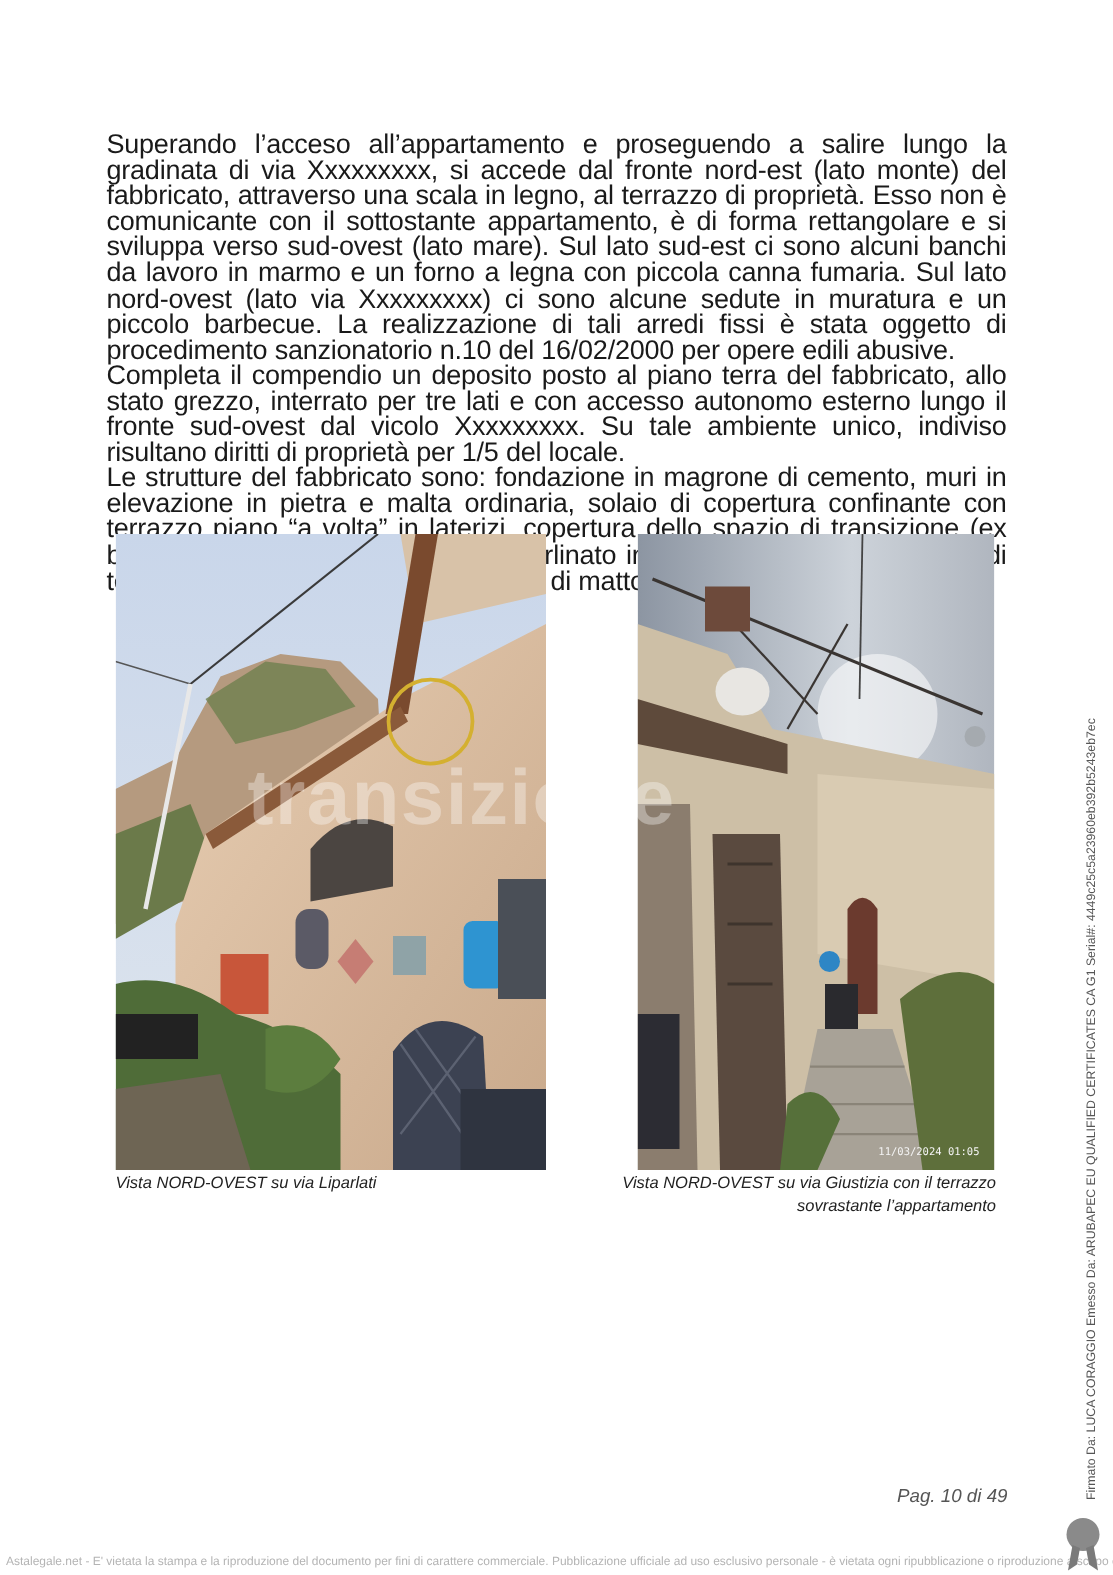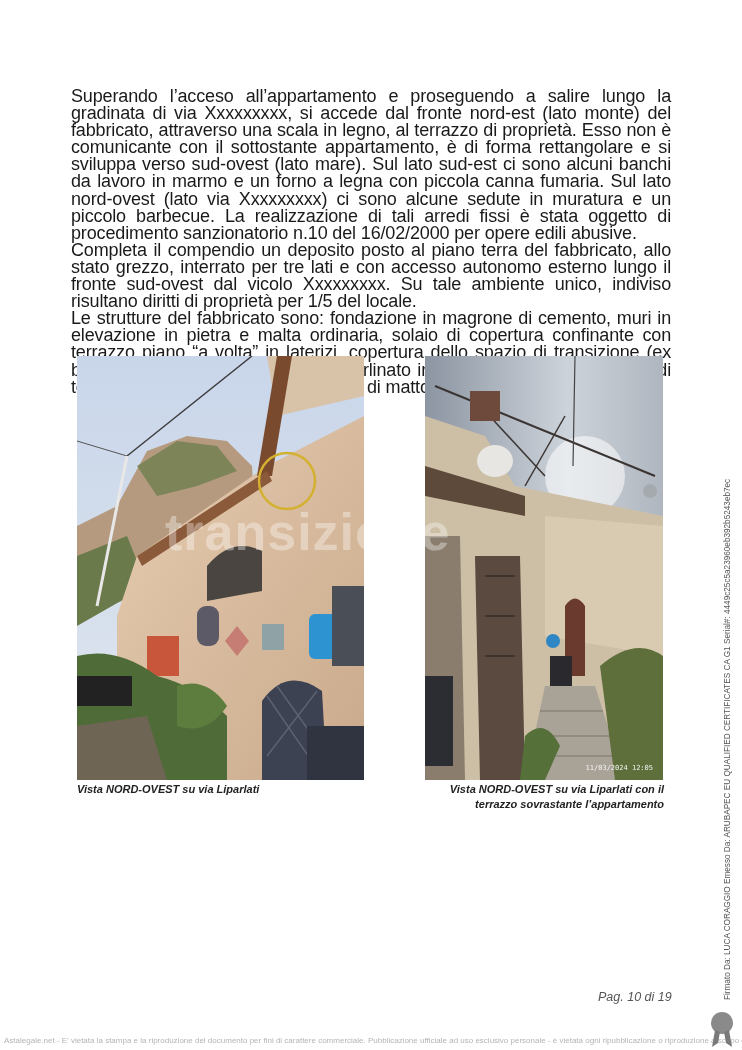--- a/index.html
+++ b/index.html
@@ -17,21 +17,21 @@
   .photo {
     position: absolute; top: 356px; height: 424px; overflow: hidden;
   }
   #photo1 { left: 77px; width: 287px;
     background:
       linear-gradient(160deg, rgba(0,0,0,0) 0%, rgba(0,0,0,0) 100%);
   }
   #photo2 { left: 425px; width: 238px; }
 
   .caption {
-    position: absolute; font-style: italic; font-size: 11px; line-height: 15px; color: #222; font-weight: bold;
+    position: absolute; font-style: italic; font-size: 11px; line-height: 15px; color: #222;
   }
   #cap1 { left: 77px; top: 782px; }
   #cap2 { left: 410px; width: 254px; top: 782px; text-align: right; }
 
   .page-num { position: absolute; left: 598px; top: 990px; font-size: 12.5px; font-style: italic; color: #555; }
 
   .footer-note {
     position: absolute; left: 4px; top: 1036px; font-size: 8px; color: #b4b4b4; white-space: nowrap;
   }
   .sig-vertical {
@@ -140,29 +140,29 @@
 
     <circle cx="128" cy="285" r="7" fill="#2e86c5"></circle>
     <rect x="125" y="300" width="22" height="32" fill="#2a2a2e"></rect>
 
     <path d="M100 424 L120 330 L170 330 L200 424 Z" fill="#a8a297"></path>
     <path d="M110 380 L185 380 M105 400 L192 400 M115 355 L178 355" stroke="#8a8478" stroke-width="1.5"></path>
 
     <path d="M175 310 Q210 280 238 300 L238 424 L190 424 Z" fill="#5e6f3b"></path>
     <path d="M100 380 Q120 360 135 390 L120 424 L95 424 Z" fill="#56703a"></path>
   </svg>
-  <div class="timestamp">11/03/2024 12:05</div>
+  <div class="timestamp">11/03/2024 01:05</div>
 </div>
 
 <div class="watermark">transizione</div>
 
 <div class="caption" id="cap1">Vista NORD-OVEST su via Liparlati</div>
-<div class="caption" id="cap2">Vista NORD-OVEST su via Liparlati con il terrazzo sovrastante l’appartamento</div>
+<div class="caption" id="cap2">Vista NORD-OVEST su via Giustizia con il terrazzo sovrastante l’appartamento</div>
 
-<div class="page-num">Pag. 10 di 19</div>
+<div class="page-num">Pag. 10 di 49</div>
 
 <div class="sig-vertical">Firmato Da: LUCA CORAGGIO Emesso Da: ARUBAPEC EU QUALIFIED CERTIFICATES CA G1 Serial#: 4449c25c5a23960eb392b5243eb7ec</div>
 
 <div class="footer-note">Astalegale.net - E' vietata la stampa e la riproduzione del documento per fini di carattere commerciale. Pubblicazione ufficiale ad uso esclusivo personale - è vietata ogni ripubblicazione o riproduzione a scopo commerciale - Aut. Ministero della Giustizia PDG 21/07/2009</div>
 
 <svg class="seal" viewBox="0 0 30 38">
   <circle cx="15" cy="13" r="11" fill="#8a8a8a"></circle>
   <path d="M8 20 L5 37 L11 33 L13 22 Z" fill="#7a7a7a"></path>
   <path d="M22 20 L25 37 L19 33 L17 22 Z" fill="#7a7a7a"></path>
 </svg>

